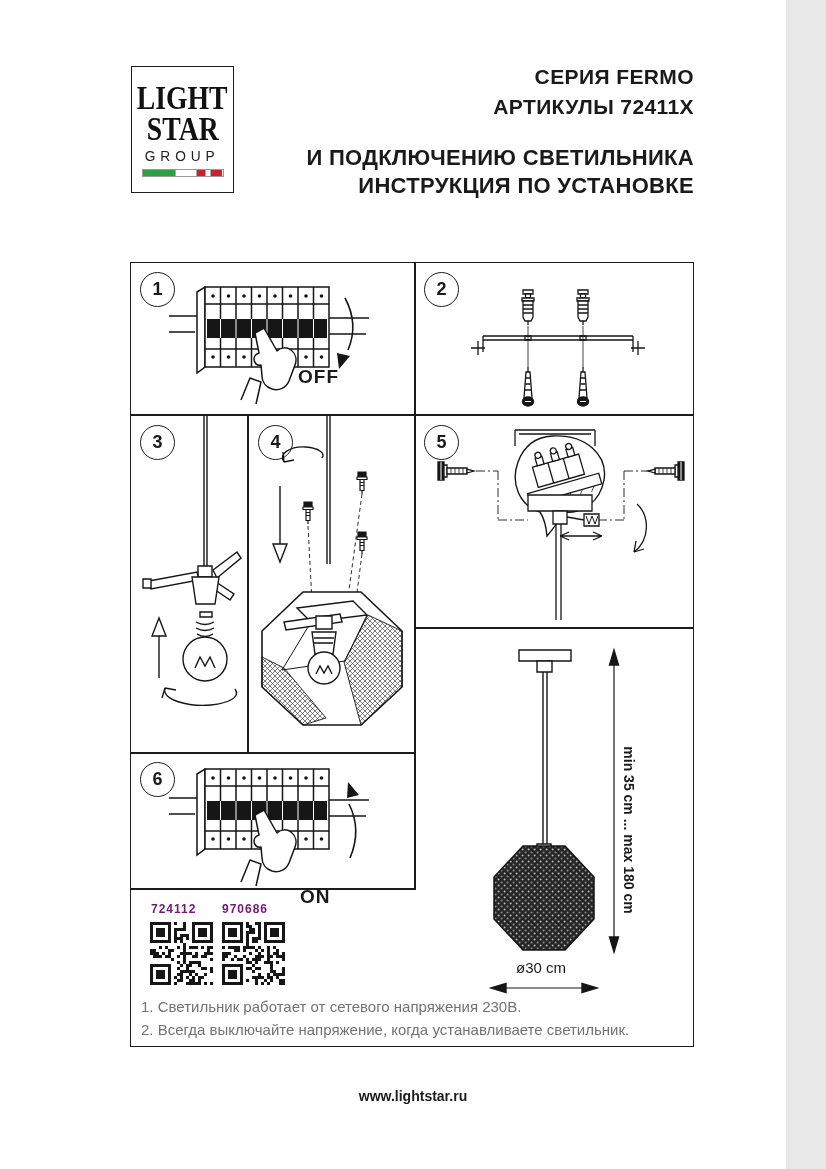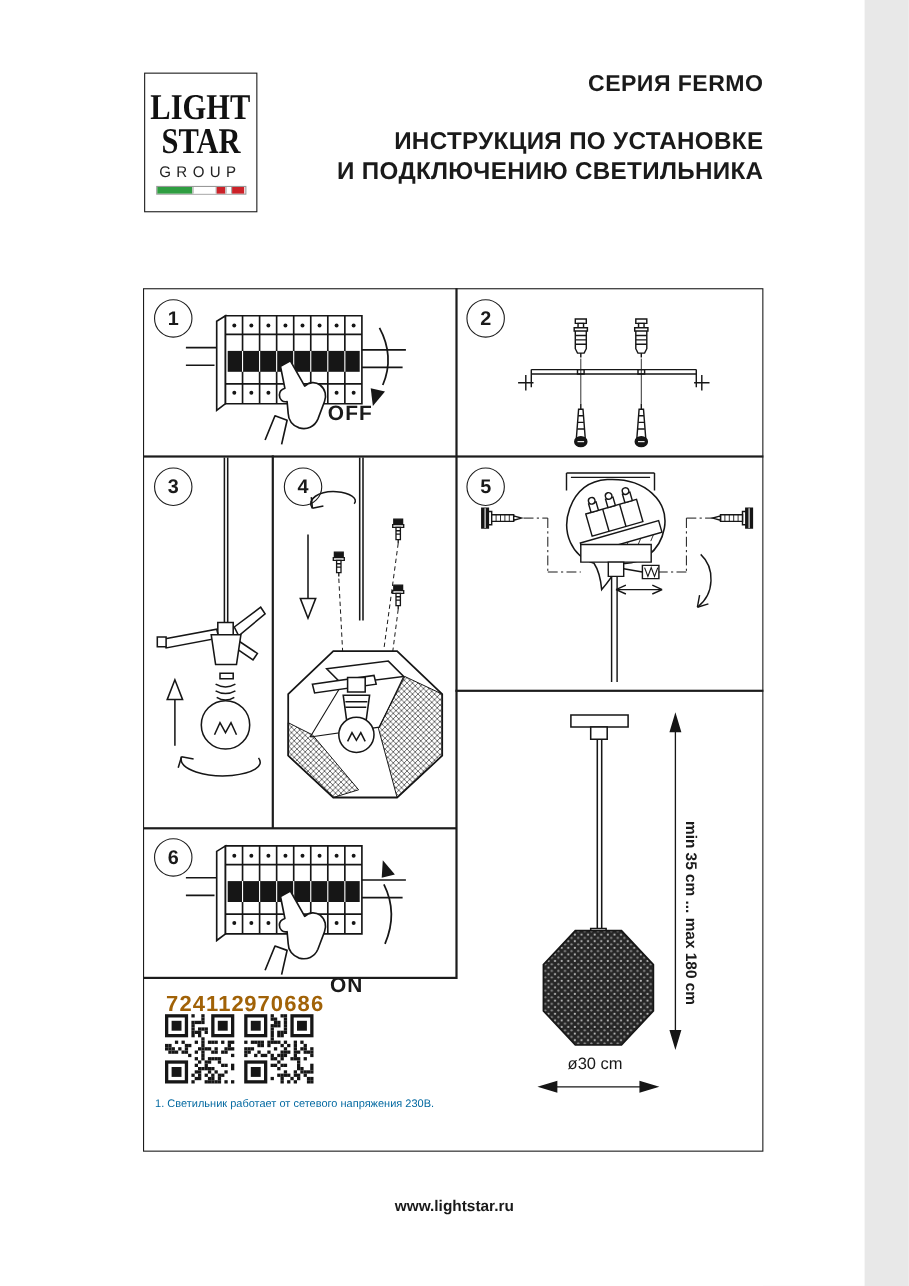--- a/index.html
+++ b/index.html
@@ -21,27 +21,27 @@
              font-size:33px;line-height:0.94;letter-spacing:0px;transform:scaleX(0.84);color:#111;}
   #logo-group{font-size:14px;letter-spacing:5px;margin-top:3px;color:#222;transform:scaleX(0.98);}
   #logo-flag{display:flex;width:82px;height:8px;margin-top:5px;border:0.5px solid #999;box-sizing:border-box;}
   #logo-flag div{height:100%;}
   
   #header-block{position:absolute;left:300px;top:62px;width:394px;text-align:right;}
   .hdr-sm{font-size:21px;font-weight:700;letter-spacing:0.4px;line-height:1.42;}
   #header-title{margin-top:22px;font-size:22px;font-weight:700;letter-spacing:0.3px;line-height:1.28;}
   
   .switch-label{position:absolute;font-size:19px;font-weight:600;letter-spacing:1px;}
-  .qr-label{position:absolute;font-size:20px;font-weight:700;letter-spacing:1px;color:#a16207;}
+  .qr-label{position:absolute;font-size:12px;font-weight:700;letter-spacing:1px;color:#701a75;}
   #dim-height{position:absolute;left:637px;top:722px;width:216px;height:22px;
               transform:rotate(90deg);transform-origin:0 0;text-align:center;
               font-size:14px;font-weight:700;}
   #dim-diameter{position:absolute;left:491px;top:959px;width:100px;text-align:center;
                 font-size:15px;font-weight:400;}
-  #notes-block{position:absolute;left:141px;top:996px;width:560px;font-size:10px;line-height:1.5;color:#0369a1;}
+  #notes-block{position:absolute;left:141px;top:996px;width:560px;font-size:15px;line-height:1.5;color:#737373;}
   #footer-url{position:absolute;left:0;top:1088px;width:826px;text-align:center;
               font-size:14px;font-weight:700;}
   svg{position:absolute;overflow:visible;}
   svg *{vector-effect:non-scaling-stroke;}
 </style>
 </head>
 <body>
 
 <div id="sheet">
 
@@ -120,23 +120,24 @@
       <div style="width: 40%; background: rgb(47, 158, 65);"></div>
       <div style="width: 28%; border-left: 0.5px solid rgb(170, 170, 170); border-right: 0.5px solid rgb(170, 170, 170); box-sizing: border-box; background: rgb(255, 255, 255);"></div>
       <div style="width: 10%; background: rgb(204, 34, 41);"></div>
       <div style="width: 8%; border-left: 0.5px solid rgb(170, 170, 170); border-right: 0.5px solid rgb(170, 170, 170); box-sizing: border-box; background: rgb(255, 255, 255);"></div>
       <div style="width: 14%; background: rgb(204, 34, 41);"></div>
     </div>
   </div>
 
   <div id="header-block">
     <div class="hdr-sm">СЕРИЯ FERMO</div>
+    <div class="hdr-sm">АРТИКУЛЫ 72411X</div>
     <div id="header-title">
+      <div>И ПОДКЛЮЧЕНИЮ СВЕТИЛЬНИКА</div>
       <div>ИНСТРУКЦИЯ ПО УСТАНОВКЕ</div>
-      <div>И ПОДКЛЮЧЕНИЮ СВЕТИЛЬНИКА</div>
     </div>
   </div>
 
   <div id="outer-frame"></div>
   <div class="gl" style="left:414px;top:262px;width:1.6px;height:628px;"></div>
   <div class="gl" style="left:130px;top:414px;width:564px;height:1.6px;"></div>
   <div class="gl" style="left:247px;top:414px;width:1.6px;height:339px;"></div>
   <div class="gl" style="left:130px;top:752px;width:285px;height:1.6px;"></div>
   <div class="gl" style="left:130px;top:888px;width:285px;height:1.6px;"></div>
   <div class="gl" style="left:414px;top:627px;width:280px;height:1.6px;"></div>
@@ -541,16 +542,17 @@
       <rect x="42" y="0" width="21" height="21" fill="#161616"></rect>
       <rect x="45" y="3" width="15" height="15" fill="#fff"></rect>
       <rect x="48" y="6" width="9" height="9" fill="#161616"></rect>
       <rect x="0" y="42" width="21" height="21" fill="#161616"></rect>
       <rect x="3" y="45" width="15" height="15" fill="#fff"></rect>
       <rect x="6" y="48" width="9" height="9" fill="#161616"></rect>
     </svg>
 
   <div id="notes-block">
     <div>1. Светильник работает от сетевого напряжения 230В.</div>
+    <div>2. Всегда выключайте напряжение, когда устанавливаете светильник.</div>
   </div>
 
   <div id="footer-url">www.lightstar.ru</div>
 </div>
 
 </body></html>

